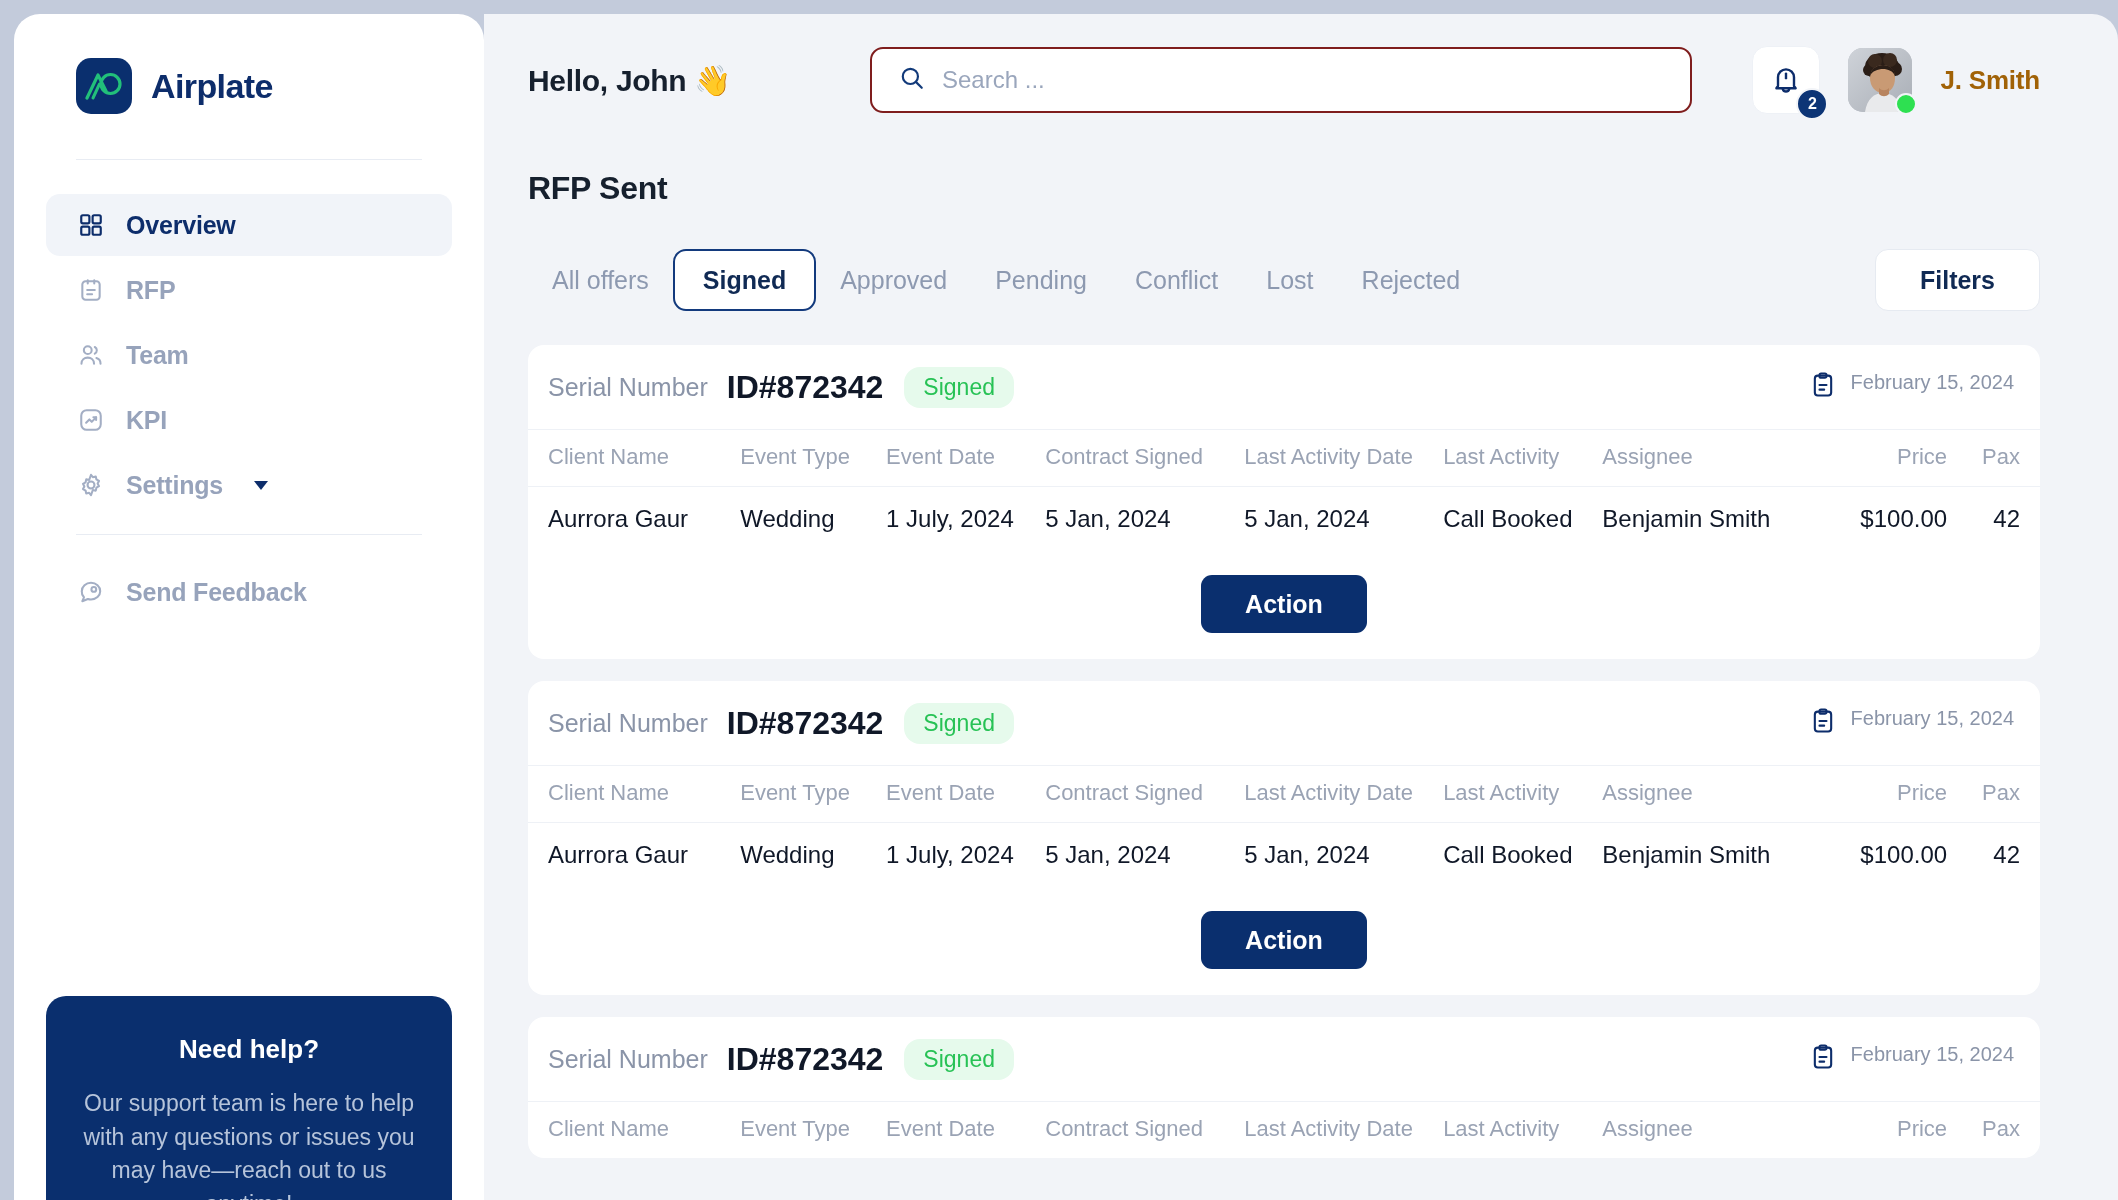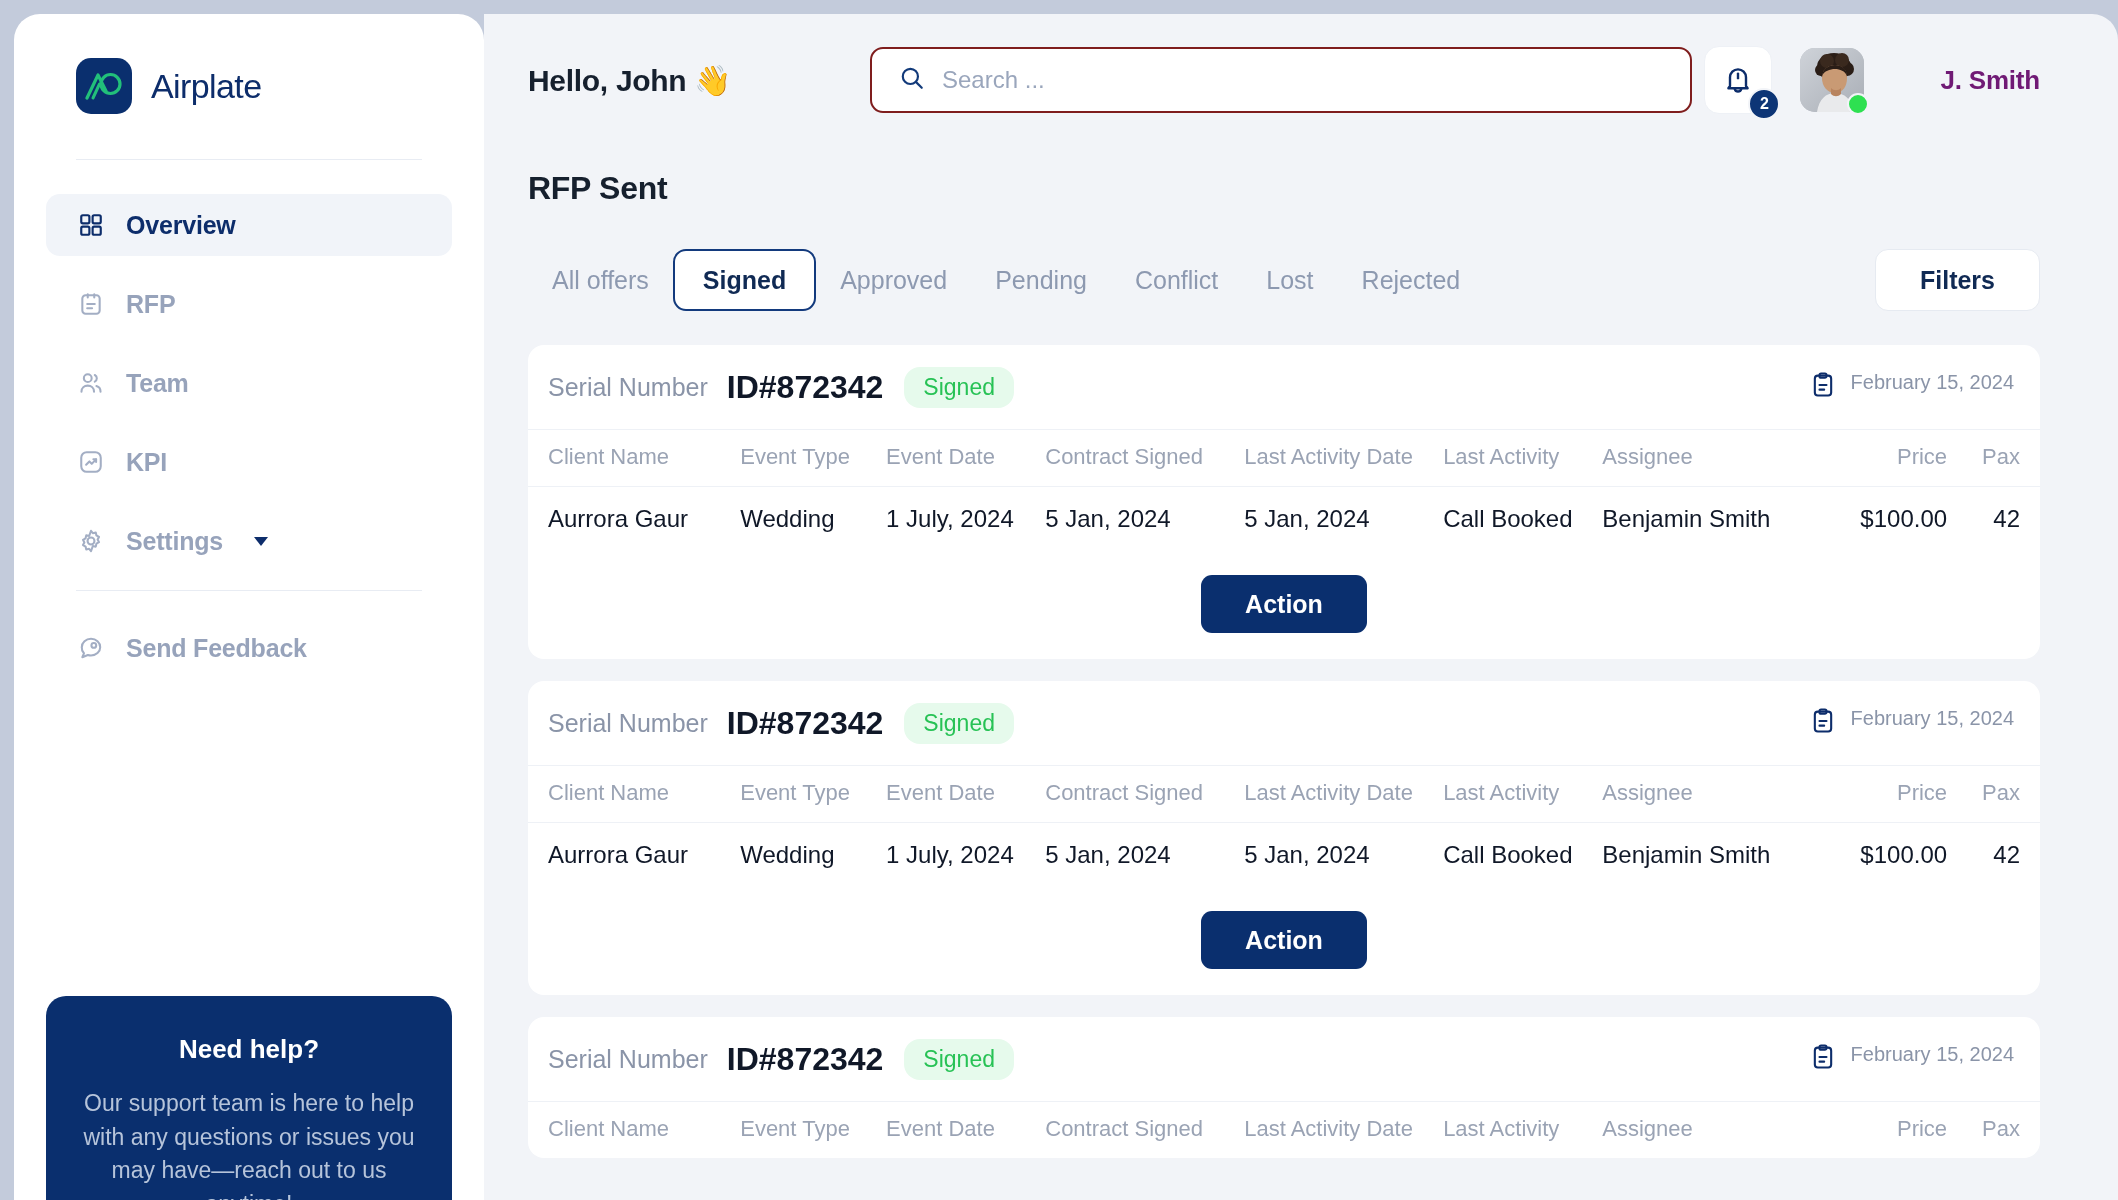--- a/index.html
+++ b/index.html
@@ -42,21 +42,21 @@
   }
   .brand-mark {
     width: 56px; height: 56px;
     border-radius: 15px;
     background: #0a2f6e;
     display: flex; align-items: center; justify-content: center;
     flex: 0 0 56px;
   }
   .brand-name {
     font-size: 34px;
-    font-weight: 400;
+    font-weight: 700;
     color: #0d2d6b;
     letter-spacing: -0.6px;
     text-align: right;
   }
 
   .brand-sep {
     margin: 45px 30px 0 30px;
     height: 1px;
     background: #e8ecf3;
   }
@@ -67,21 +67,21 @@
     display: flex;
     align-items: center;
     gap: 21px;
     height: 62px;
     padding: 0 30px;
     border-radius: 14px;
     color: #97a3bb;
     font-size: 25px;
     font-weight: 600;
     letter-spacing: -0.2px;
-    margin-bottom: 17px;
+    margin-bottom: 3px;
   }
   .nav-item .ico { width: 29px; height: 29px; flex: 0 0 29px; display:flex; align-items:center; justify-content:center; }
   .nav-item.active {
     background: #f1f4f9;
     color: #0d2d6b;
     font-weight: 700;
   }
   .nav-item.active .ico svg { stroke: #0d2d6b; }
   .nav-item .ico svg { stroke: #a3aec4; }
 
@@ -208,23 +208,22 @@
     position: absolute;
     right: -5px; bottom: -3px;
     width: 22px; height: 22px;
     border-radius: 50%;
     background: #2ee051;
     border: 2px solid #f2f4f8;
   }
   .user-name {
     font-size: 26px;
     font-weight: 700;
-    color: #701a75;
+    color: #a16207;
     letter-spacing: -0.2px;
-    margin-left: 48px;
   }
 
   .page-title {
     font-size: 32px;
     font-weight: 700;
     color: #16202e;
     letter-spacing: -0.3px;
     margin-top: 24px;
   }
 

